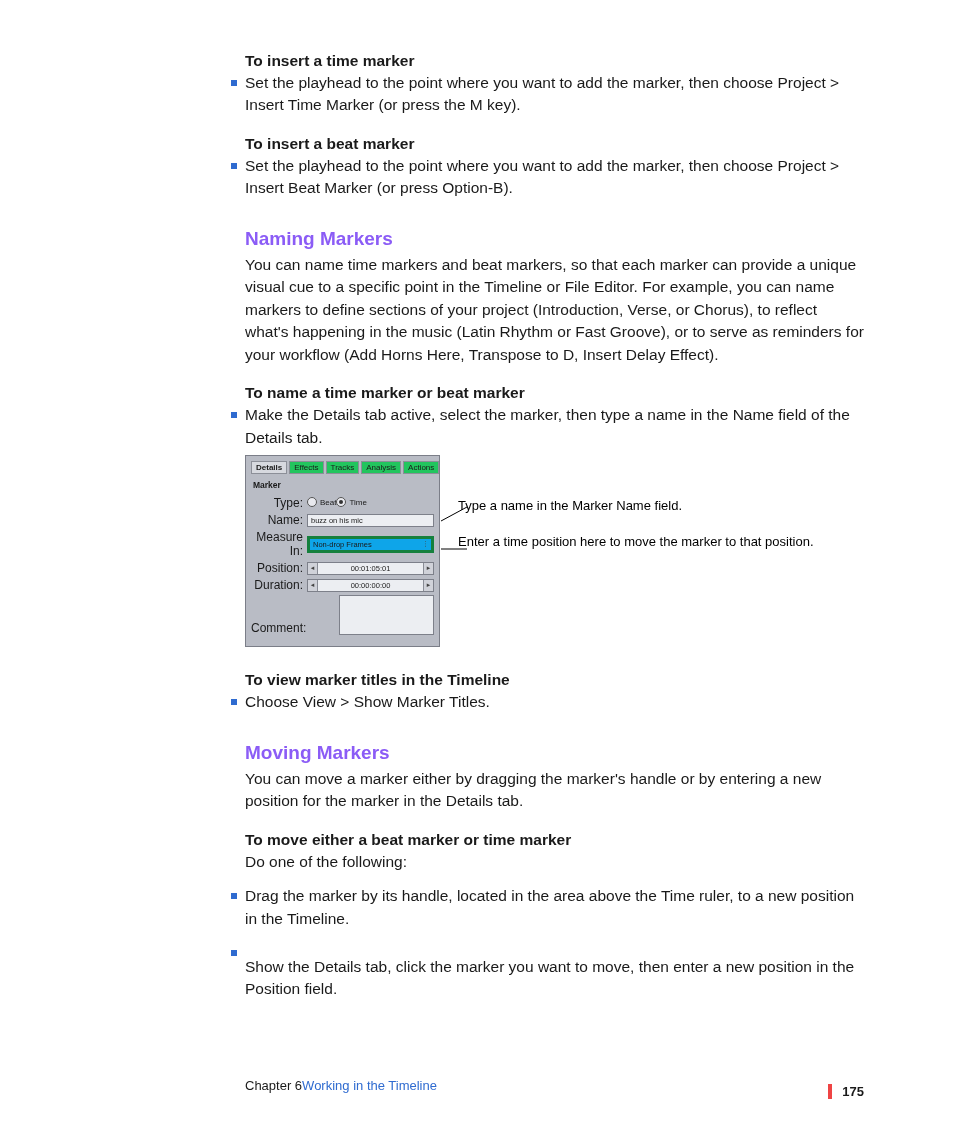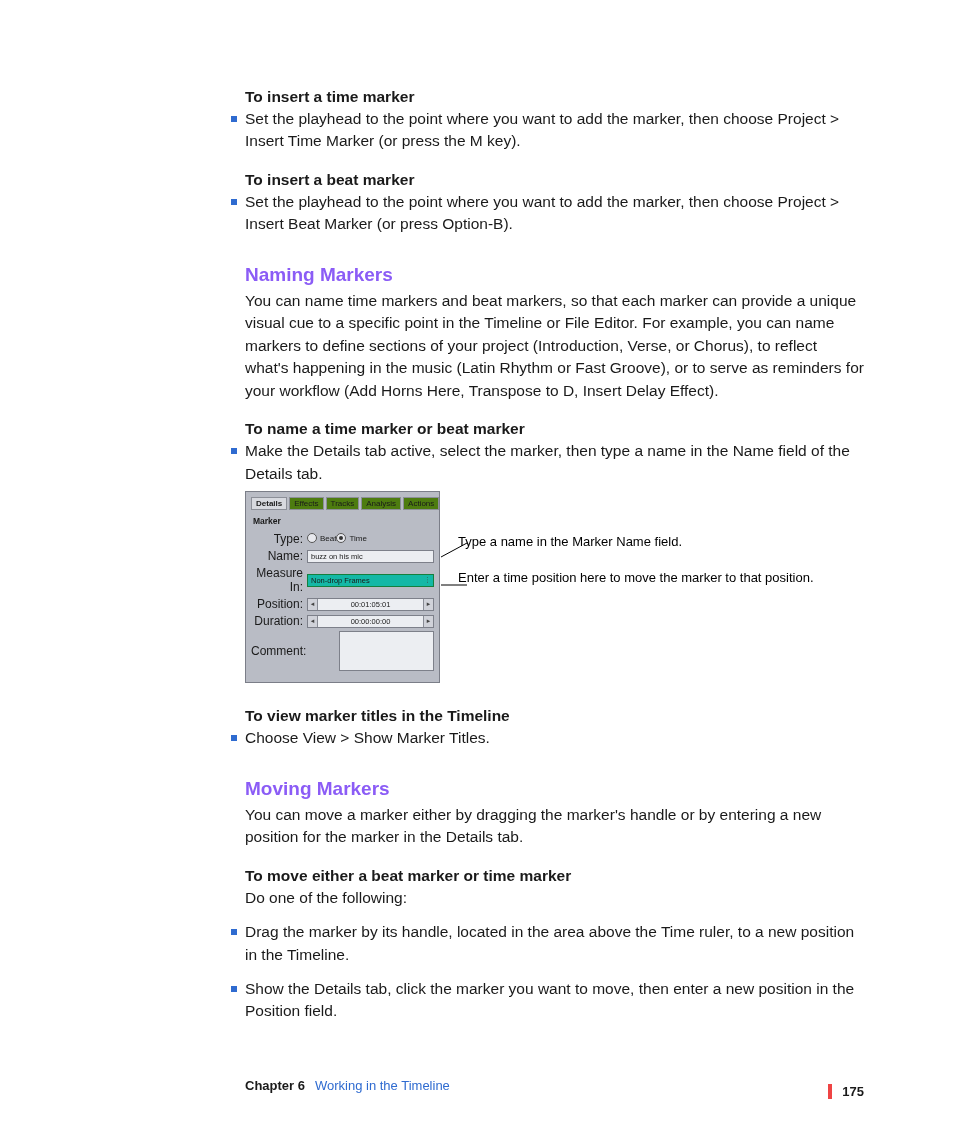--- a/index.html
+++ b/index.html
@@ -4,21 +4,21 @@
 <style>
   html, body {
     margin: 0;
     padding: 0;
     background: #fff;
     font-family: -apple-system, "Helvetica Neue", Helvetica, Arial, sans-serif;
     color: #1a1a1a;
     width: 954px;
   }
   .page {
-    padding: 70px 90px 40px 90px;
+    padding: 34px 90px 40px 90px;
     box-sizing: border-box;
     min-height: 1145px;
     position: relative;
   }
   .content {
     margin-left: 155px;
   }
   .subhead {
     font-weight: 600;
     font-size: 15.5px;
@@ -68,21 +68,21 @@
     font-family: "Lucida Grande", Arial, sans-serif;
     color: #1a1a1a;
     box-sizing: border-box;
   }
   .tabs {
     display: flex;
     gap: 2px;
     margin-bottom: 6px;
   }
   .tab {
-    background: #4d7c0f;
+    background: #22c55e;
     border: 1px solid #8c8f98;
     padding: 1px 4px;
     font-size: 8px;
   }
   .tab.active {
     background: #d7d9df;
     font-weight: 600;
   }
   .panel-label {
     font-weight: 600;
@@ -155,22 +155,22 @@
   .field.stepper::after {
     content: "▸";
     right: 0;
   }
   .field.stepper .val {
     margin: 0 auto;
     text-align: center;
   }
   .combo {
     flex: 1;
-    background: #14b8a6;
-    border: 1px solid #15803d;
+    background: #0ea5e9;
+    border: 3px solid #15803d;
     height: 11px;
     font-size: 7.5px;
     display: flex;
     align-items: center;
     padding: 0 3px;
     position: relative;
   }
   .combo::after {
     content: "⋮";
     position: absolute;
@@ -200,22 +200,21 @@
   .footer {
     position: absolute;
     bottom: 46px;
     left: 245px;
     right: 90px;
     display: flex;
     align-items: center;
     font-size: 13px;
   }
   .footer .chap {
-    font-weight: 700;
-    margin-right: 10px;
+    font-weight: 400;
   }
   .footer .title {
     color: #2f6bd0;
   }
   .footer .pnum {
     margin-left: auto;
     border-left: 4px solid #ef4444;
     padding-left: 10px;
     font-weight: 600;
     margin-top: 12px;
@@ -290,21 +289,21 @@
           <div class="field stepper" id="position-field">
               <span class="val">00:01:05:01</span>
             </div>
         </div>
         <div class="prow">
           <div class="plabel">Duration:</div>
           <div class="field stepper">
               <span class="val">00:00:00:00</span>
             </div>
         </div>
-        <div class="prow" style="align-items:center;gap:32px;">
+        <div class="prow" style="align-items:flex-end;gap:32px;">
           <div class="plabel">Comment:</div>
           <div class="comment-box"></div>
         </div>
       </div>
 
       <svg class="leader-svg" width="230" height="180" style="left:168px; top:0;">
         <line x1="28" y1="66" x2="54" y2="52" stroke="#000" stroke-width="1"></line>
         <line x1="28" y1="94" x2="54" y2="94" stroke="#000" stroke-width="1"></line>
       </svg>
 
@@ -323,21 +322,21 @@
     <div class="section-h">Moving Markers</div>
     <div class="body">You can move a marker either by dragging the marker's handle or by entering a new position for the marker in the Details tab.</div>
 
     <div class="subhead">To move either a beat marker or time marker</div>
     <div class="body">Do one of the following:</div>
 
     <div class="bullet-row" style="margin-top:12px;">
       <div class="bullet"></div>
       <div class="body">Drag the marker by its handle, located in the area above the Time ruler, to a new position in the Timeline.</div>
     </div>
-    <div class="bullet-row" style="margin-top:12px;">
+    <div class="bullet-row" style="margin-top:12px;flex-direction:column;">
       <div class="bullet"></div>
       <div class="body">Show the Details tab, click the marker you want to move, then enter a new position in the Position field.</div>
     </div>
 
   </div>
 
   <div class="footer">
     <span class="chap">Chapter 6</span>
     <span class="title">Working in the Timeline</span>
     <span class="pnum">175</span>

